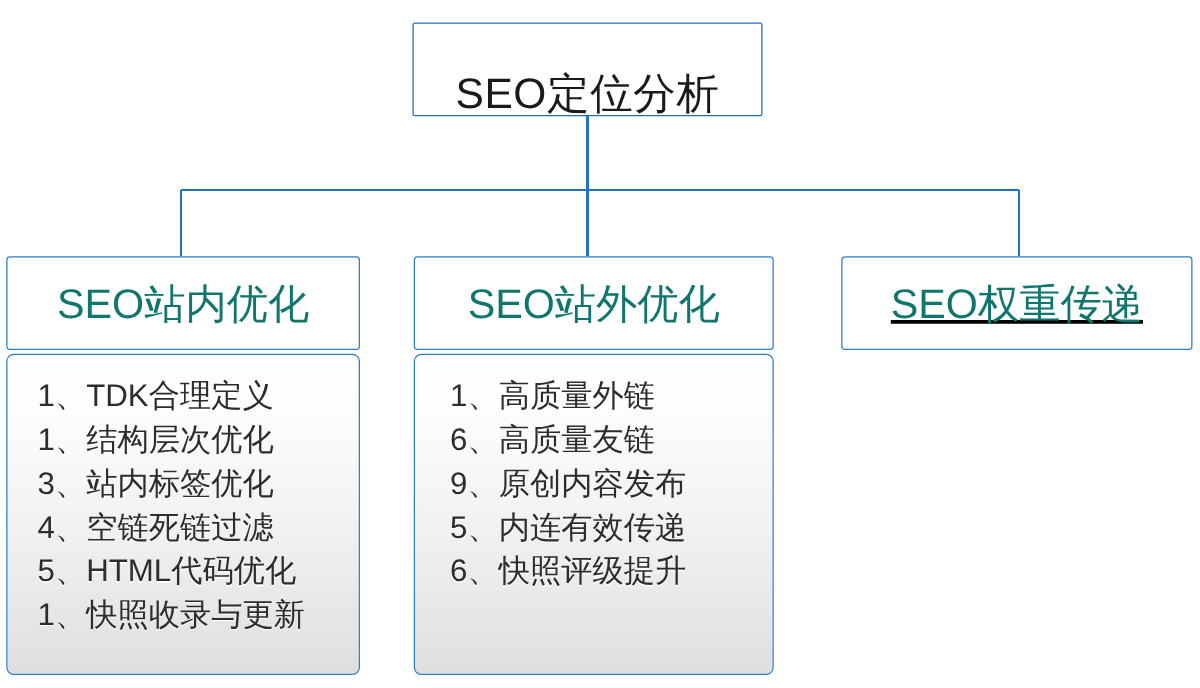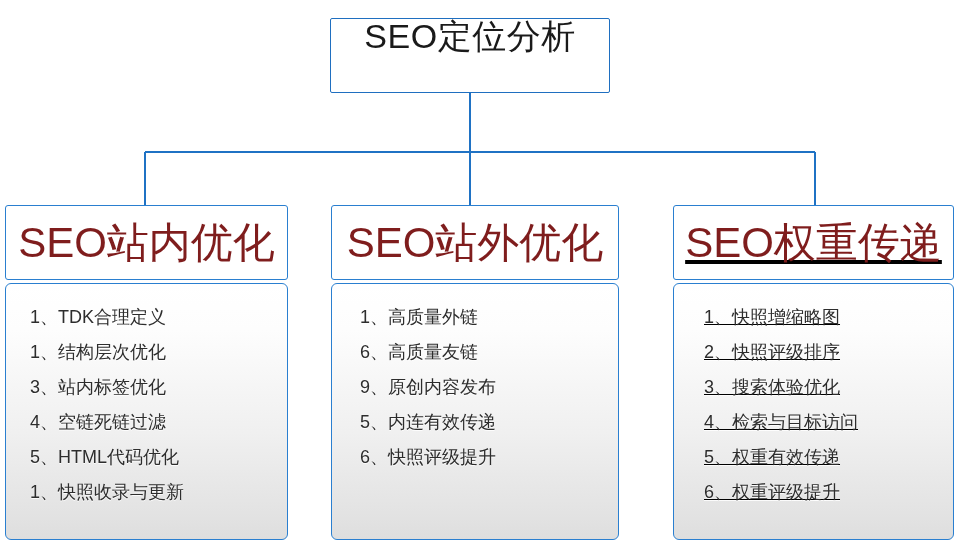--- a/index.html
+++ b/index.html
@@ -34,21 +34,21 @@
     position: absolute;
     left: 330px;
     top: 18px;
     width: 280px;
     height: 75px;
     box-sizing: border-box;
     border: 1.6px solid #1f6fc0;
     background: #ffffff;
     border-radius: 2px;
     display: flex;
-    align-items: flex-start;
+    align-items: flex-end;
     justify-content: center;
   }
   .root-title {
     font-size: 34px;
     color: #1a1a1a;
     letter-spacing: 0.5px;
     line-height: 1;
     white-space: nowrap;
   }
 
@@ -61,43 +61,43 @@
     box-sizing: border-box;
     height: 75px;
     border: 1.6px solid #2a7fd0;
     background: #ffffff;
     border-radius: 3px;
     display: flex;
     align-items: center;
     justify-content: center;
   }
   .col-header-title {
-    font-size: 42px;
-    color: #7f1d1d;
+    font-size: 33px;
+    color: #0f766e;
     line-height: 1;
     white-space: nowrap;
   }
   .col-body {
     box-sizing: border-box;
     margin-top: 3px;
     height: 257px;
     border: 1.6px solid #2a7fd0;
     border-radius: 6px;
     background: linear-gradient(to bottom, #ffffff 0%, #fdfdfd 18%, #f0f0f0 58%, #e2e2e2 92%, #dedede 100%);
     box-shadow: inset 0 1px 0 rgba(255,255,255,0.9);
     padding: 16px 0 0 0;
     overflow: hidden;
   }
   .item-list {
     list-style: none;
     margin: 0;
     padding: 0;
   }
   .item-row {
-    font-size: 18px;
+    font-size: 25px;
     color: #2d2d2d;
     line-height: 35px;
     height: 35px;
     white-space: nowrap;
     padding-left: 26px;
     text-shadow: 0 1px 0 rgba(255,255,255,0.85);
   }
 
   
   #col-0 { left: 5px;   width: 283px; }
@@ -155,25 +155,15 @@
         <li class="item-row">5、内连有效传递</li>
         <li class="item-row">6、快照评级提升</li>
       </ul>
     </div>
   </div>
 
   <div class="column" id="col-2">
     <div class="col-header">
       <span class="col-header-title">SEO权重传递</span>
     </div>
-    <div class="col-body">
-      <ul class="item-list">
-        <li class="item-row">1、快照增缩略图</li>
-        <li class="item-row">2、快照评级排序</li>
-        <li class="item-row">3、搜索体验优化</li>
-        <li class="item-row">4、检索与目标访问</li>
-        <li class="item-row">5、权重有效传递</li>
-        <li class="item-row">6、权重评级提升</li>
-      </ul>
-    </div>
   </div>
 
 </div>
 
 </body></html>

